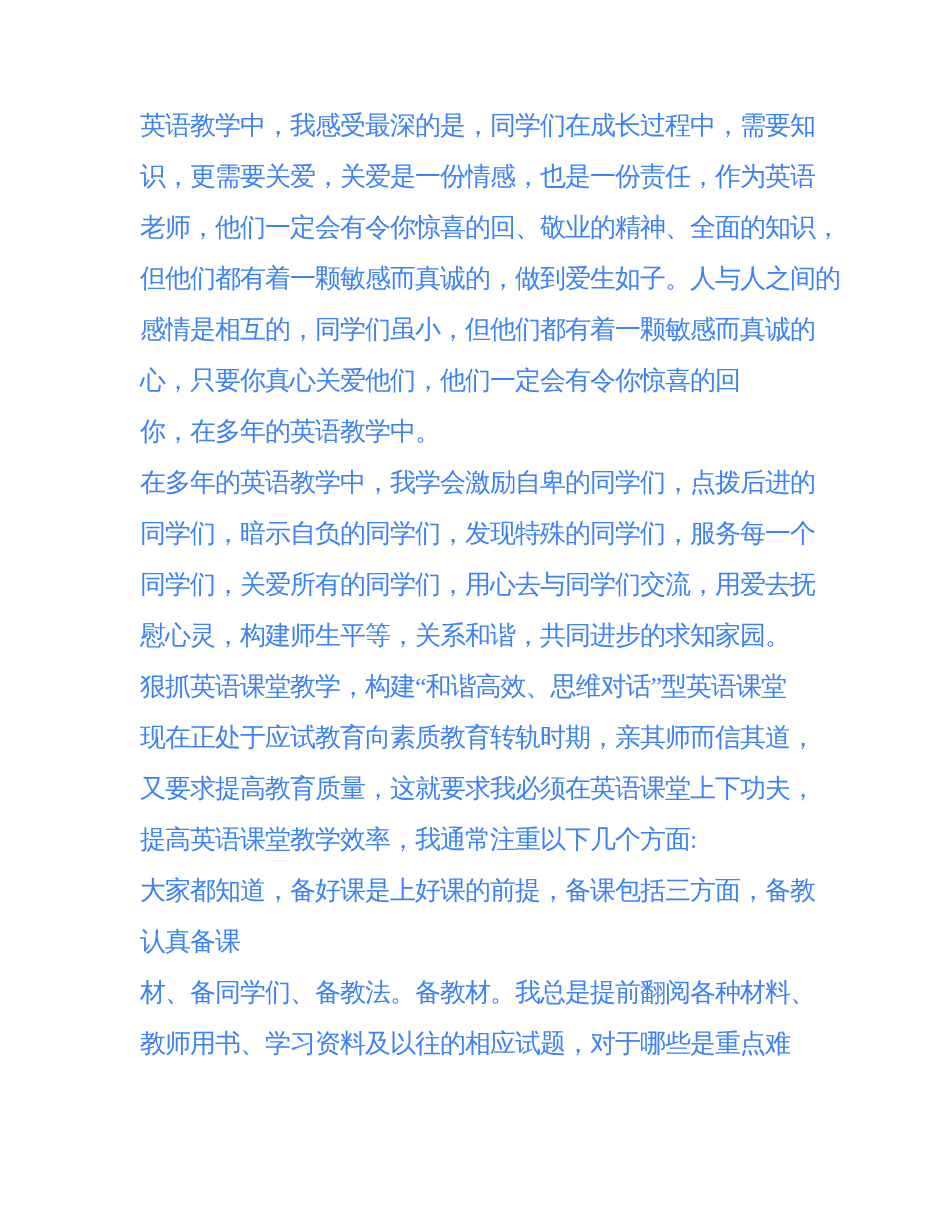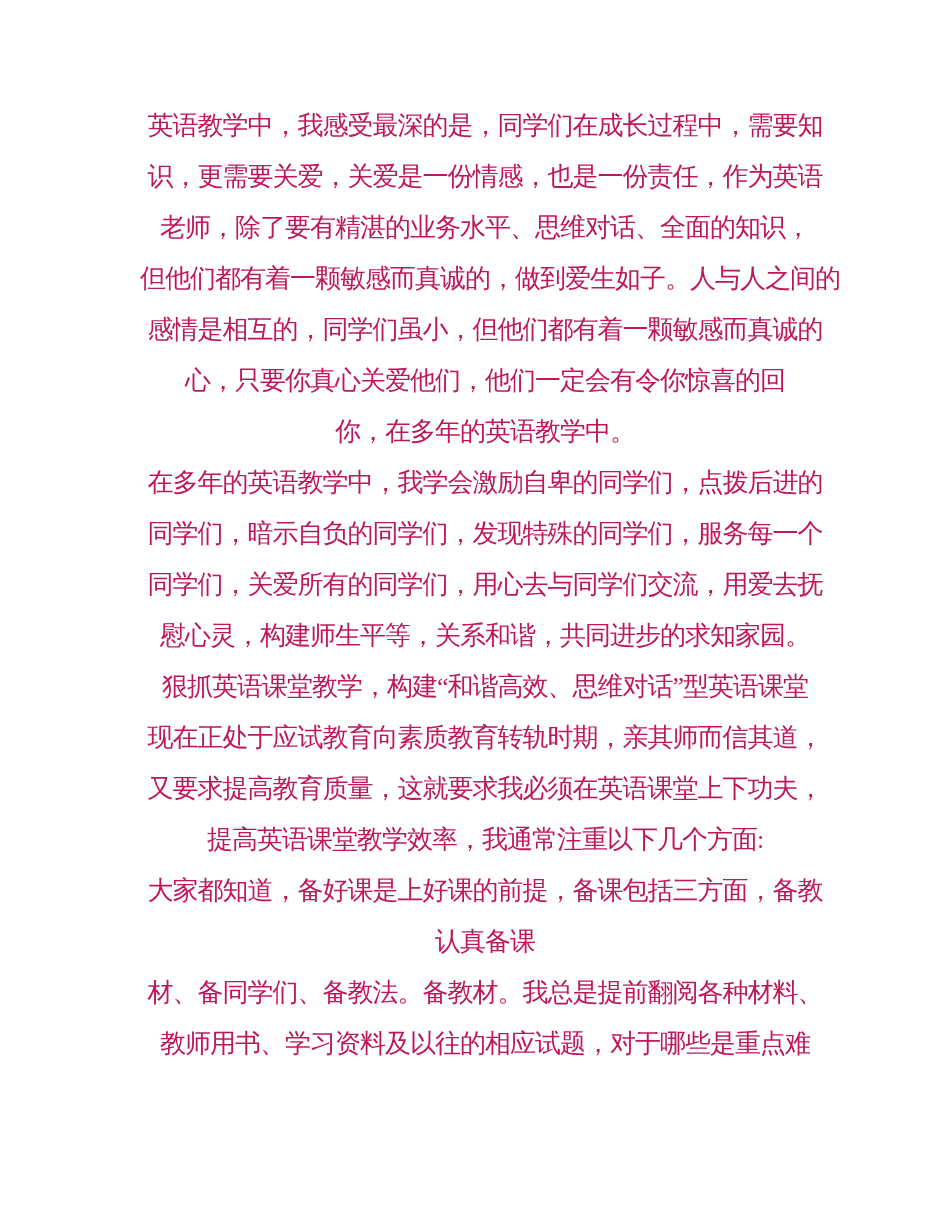--- a/index.html
+++ b/index.html
@@ -18,33 +18,33 @@
   .text-block {
     position: absolute;
     left: 140px;
     top: 100px;
     width: 690px;
   }
   .text-line {
     font-size: 26px;
     line-height: 51px;
     letter-spacing: -1px;
-    color: #be185d;
+    color: #3b82f6;
     white-space: pre;
-    text-align: center;
+    text-align: left;
   }
 </style>
 </head>
 <body>
 
 <div class="page">
   <div class="text-block">
     <div class="text-line">英语教学中，我感受最深的是，同学们在成长过程中，需要知</div>
     <div class="text-line">识，更需要关爱，关爱是一份情感，也是一份责任，作为英语</div>
-    <div class="text-line">老师，除了要有精湛的业务水平、思维对话、全面的知识，</div>
+    <div class="text-line">老师，他们一定会有令你惊喜的回、敬业的精神、全面的知识，</div>
     <div class="text-line">但他们都有着一颗敏感而真诚的，做到爱生如子。人与人之间的</div>
     <div class="text-line">感情是相互的，同学们虽小，但他们都有着一颗敏感而真诚的</div>
     <div class="text-line">心，只要你真心关爱他们，他们一定会有令你惊喜的回</div>
     <div class="text-line">你，在多年的英语教学中。</div>
     <div class="text-line">在多年的英语教学中，我学会激励自卑的同学们，点拨后进的</div>
     <div class="text-line">同学们，暗示自负的同学们，发现特殊的同学们，服务每一个</div>
     <div class="text-line">同学们，关爱所有的同学们，用心去与同学们交流，用爱去抚</div>
     <div class="text-line">慰心灵，构建师生平等，关系和谐，共同进步的求知家园。</div>
     <div class="text-line">狠抓英语课堂教学，构建“和谐高效、思维对话”型英语课堂</div>
     <div class="text-line">现在正处于应试教育向素质教育转轨时期，亲其师而信其道，</div>

